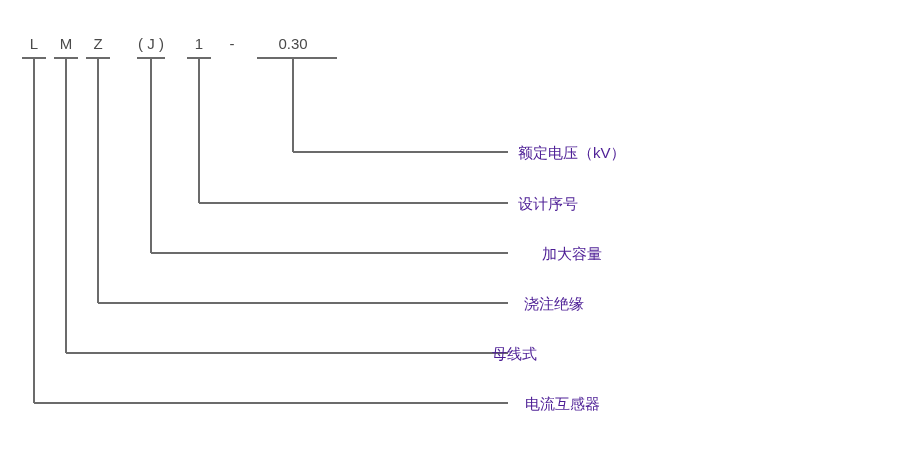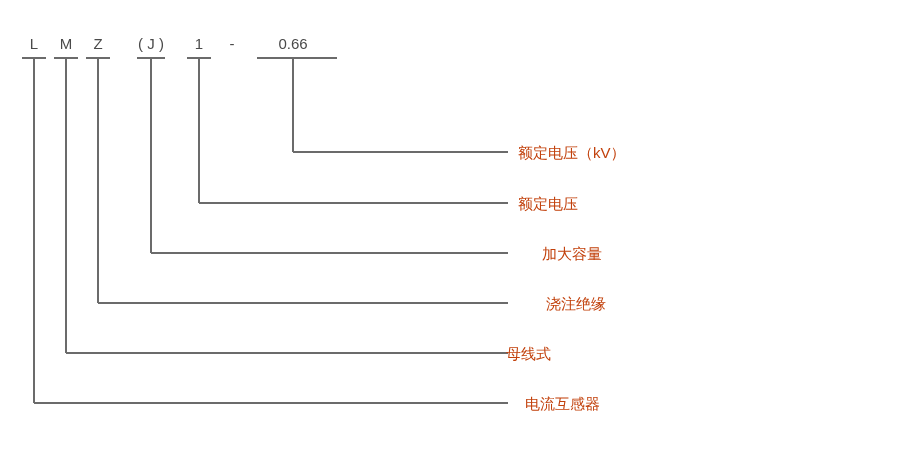--- a/index.html
+++ b/index.html
@@ -31,21 +31,21 @@
     position: absolute;
     left: 0;
     top: 0;
     width: 900px;
     height: 451px;
   }
   .label {
     position: absolute;
     font-size: 15px;
     line-height: 1;
-    color: #c2410c;
+    color: #4c1d95;
     white-space: nowrap;
     transform: translateY(-50%);
   }
 </style>
 </head>
 <body>
 
 <div id="diagram">
   <svg class="leader-svg" viewBox="0 0 900 451" xmlns="http://www.w3.org/2000/svg">
       <line x1="22" y1="58" x2="46" y2="58" stroke="#6b6b6b" stroke-width="1.4" shape-rendering="crispEdges"></line>
@@ -67,23 +67,23 @@
       <line x1="34" y1="58" x2="34" y2="403" stroke="#6b6b6b" stroke-width="1.4" shape-rendering="crispEdges"></line>
       <line x1="34" y1="403" x2="508" y2="403" stroke="#6b6b6b" stroke-width="1.4" shape-rendering="crispEdges"></line>
     </svg>
   <div id="code-layer">
       <div class="code-seg" style="left: 34px; top: 36px;">L</div>
       <div class="code-seg" style="left: 66px; top: 36px;">M</div>
       <div class="code-seg" style="left: 98px; top: 36px;">Z</div>
       <div class="code-seg" style="left: 151px; top: 36px;">( J )</div>
       <div class="code-seg" style="left: 199px; top: 36px;">1</div>
       <div class="code-seg" style="left: 232px; top: 36px;">-</div>
-      <div class="code-seg" style="left: 293px; top: 36px;">0.66</div>
+      <div class="code-seg" style="left: 293px; top: 36px;">0.30</div>
     </div>
   <div id="label-layer">
       <div class="label" style="left: 518px; top: 152px;">额定电压（kV）</div>
-      <div class="label" style="left: 518px; top: 203px;">额定电压</div>
+      <div class="label" style="left: 518px; top: 203px;">设计序号</div>
       <div class="label" style="left: 518px; top: 253px; margin-left: 24px;">加大容量</div>
-      <div class="label" style="left: 546px; top: 303px;">浇注绝缘</div>
-      <div class="label" style="left: 506px; top: 353px;">母线式</div>
+      <div class="label" style="left: 524px; top: 303px;">浇注绝缘</div>
+      <div class="label" style="left: 492px; top: 353px;">母线式</div>
       <div class="label" style="left: 518px; top: 403px; margin-left: 7px;">电流互感器</div>
     </div>
 </div>
 
 </body></html>

